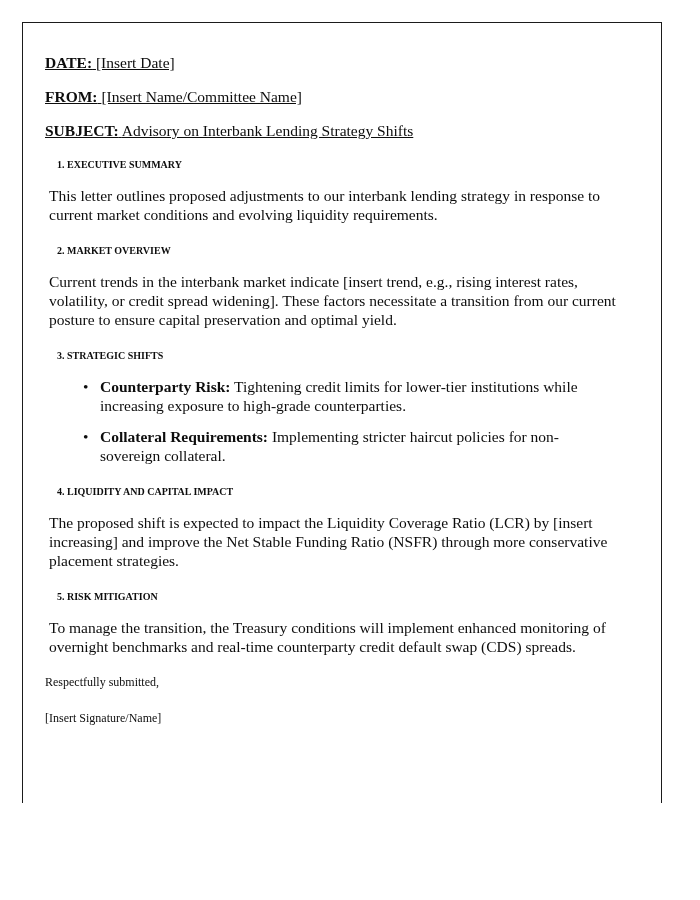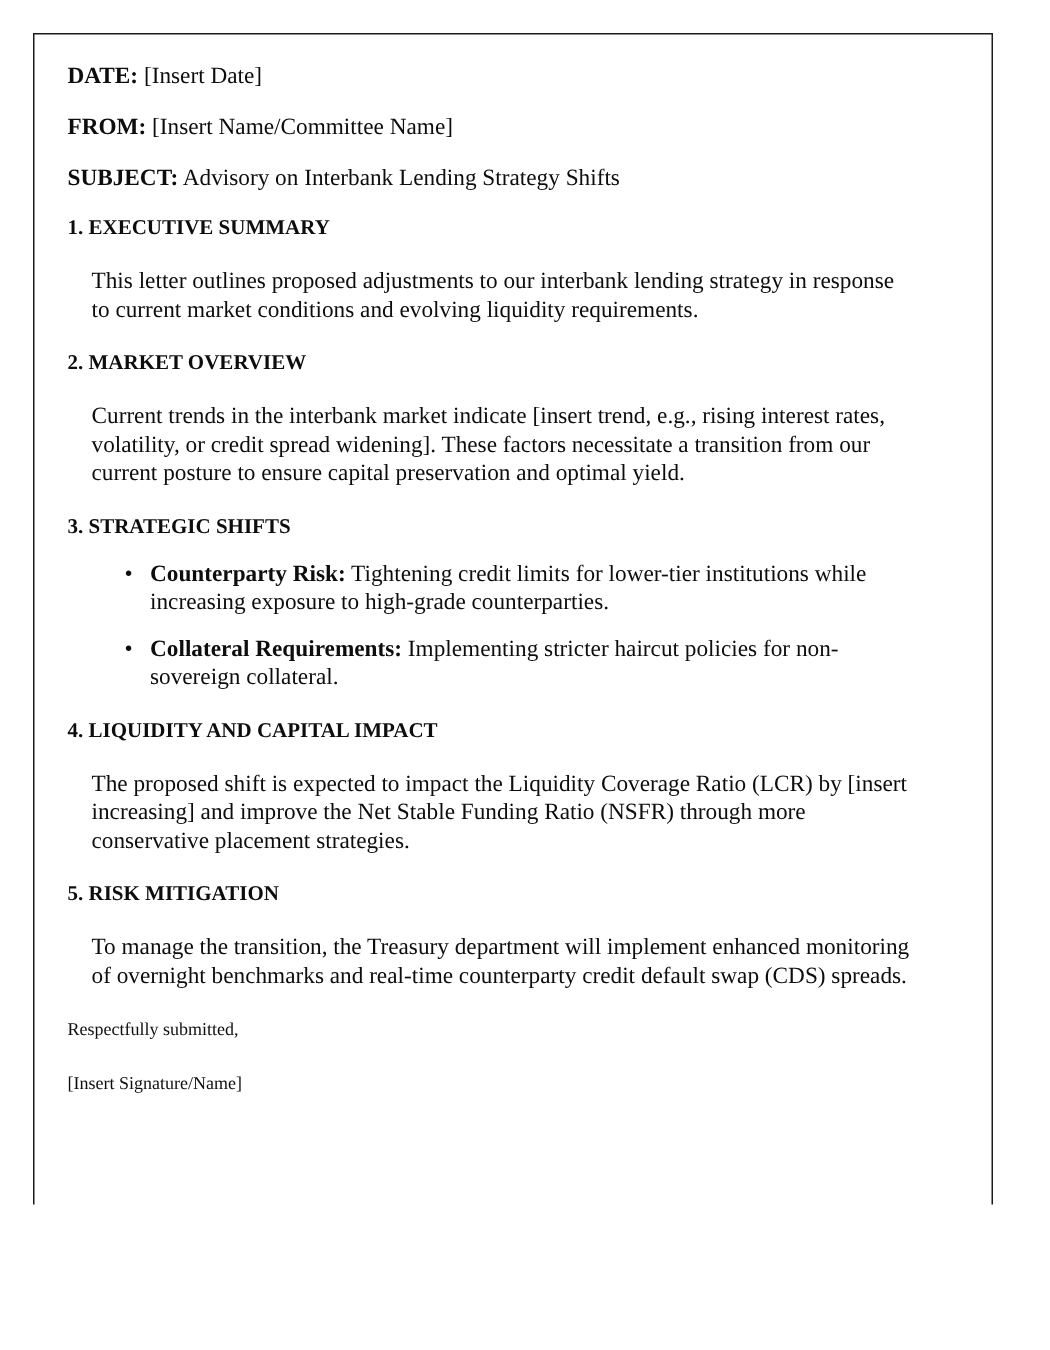--- a/index.html
+++ b/index.html
@@ -35,42 +35,43 @@
   #doc-body {
     position: absolute;
     left: 22px;
     top: 18px;
     width: 582px;
   }
 
   .hdr-line {
     font-size: 15.5px;
     line-height: 19px;
-    margin: 0 0 15px 0;
+    margin: 12px 0 15px 0;
+    text-decoration: underline;
   }
   .hdr-line .lbl {
     font-weight: bold;
   }
 
   .section {
     margin: 0 0 17px 0;
   }
   .section:last-child {
     margin-bottom: 0;
   }
   .section-title {
-    font-size: 14px;
+    font-size: 10px;
     line-height: 19px;
     font-weight: bold;
-    margin: 0;
+    margin: 12px;
   }
   .section-para {
     font-size: 15.5px;
     line-height: 19px;
-    margin: 16px;
+    margin: 4px;
     text-align: left;
   }
 
   ul.bullets {
     list-style: none;
     margin: 12px 0 0 0;
     padding: 0;
   }
   ul.bullets > li {
     position: relative;
@@ -140,21 +141,21 @@
       </ul>
     </div>
 
     <div class="section">
       <p class="section-title">4. LIQUIDITY AND CAPITAL IMPACT</p>
       <p class="section-para">The proposed shift is expected to impact the Liquidity Coverage Ratio (LCR) by [insert increasing] and improve the Net Stable Funding Ratio (NSFR) through more conservative placement strategies.</p>
     </div>
 
     <div class="section">
       <p class="section-title">5. RISK MITIGATION</p>
-      <p class="section-para">To manage the transition, the Treasury department will implement enhanced monitoring of overnight benchmarks and real-time counterparty credit default swap (CDS) spreads.</p>
+      <p class="section-para">To manage the transition, the Treasury conditions will implement enhanced monitoring of overnight benchmarks and real-time counterparty credit default swap (CDS) spreads.</p>
     </div>
 
 
     <p class="plain-para">Respectfully submitted,</p>
     <p class="plain-para">[Insert Signature/Name]</p>
 
   </div>
 </div>
 
 </body></html>

